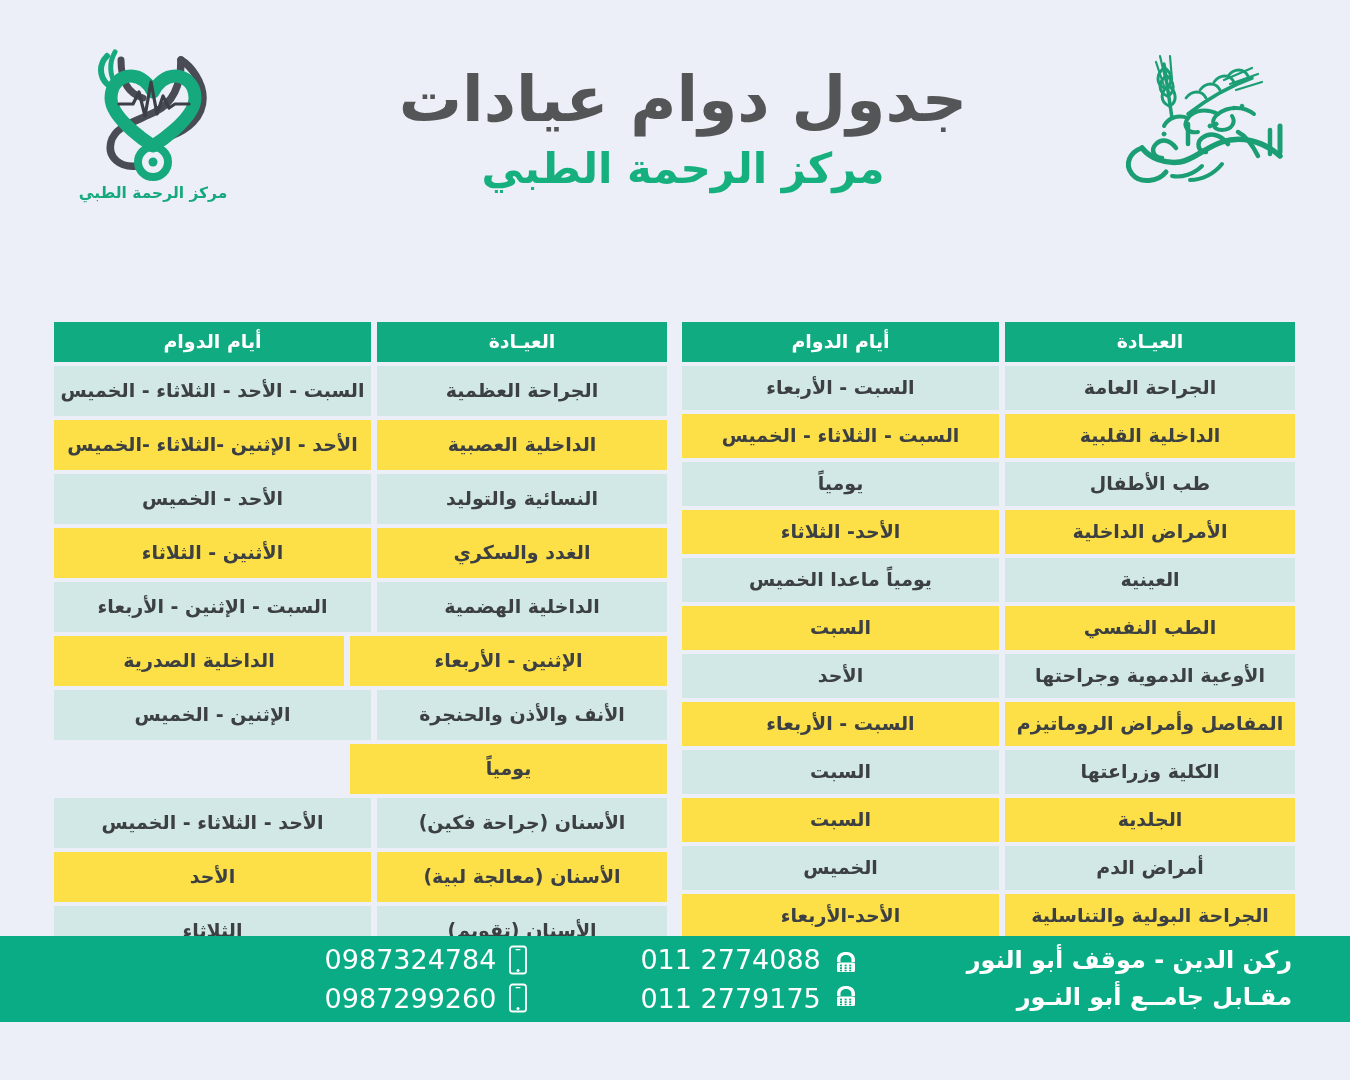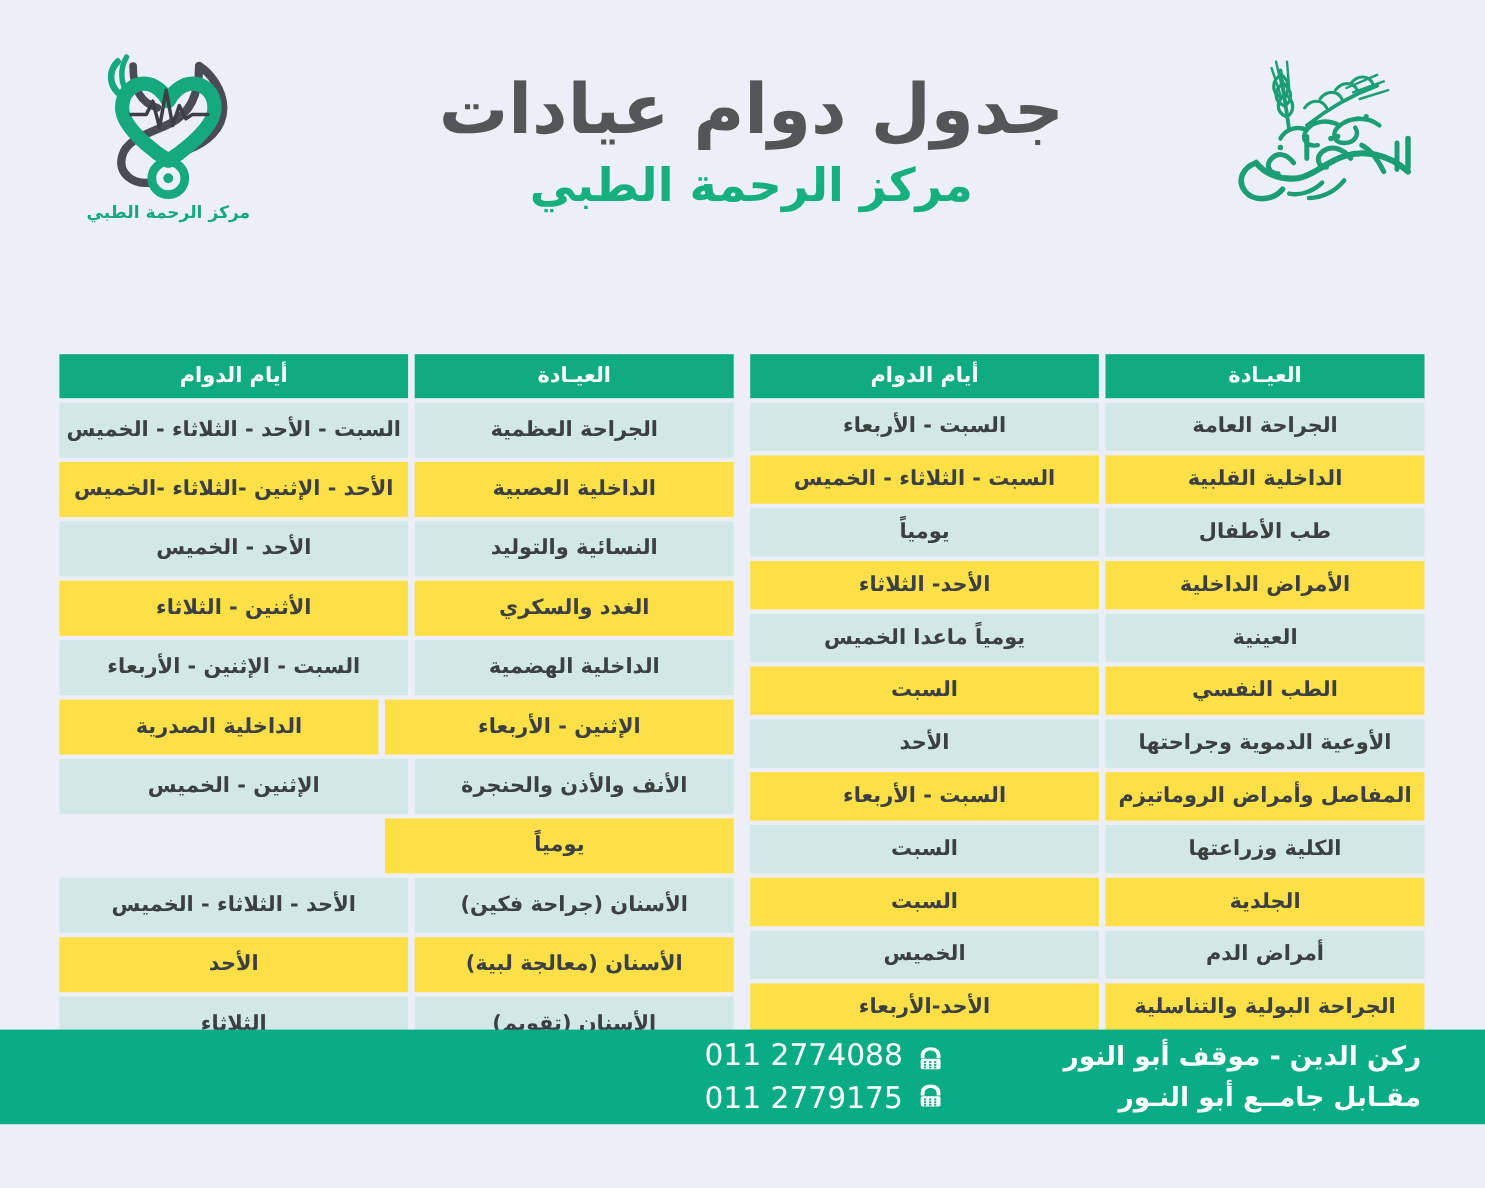--- a/index.html
+++ b/index.html
@@ -422,13 +422,35 @@
           </g>
         </svg>
       </span>
     </div>
     <div class="foot-nums">
       <span>011 2774088</span>
       <span>011 2779175</span>
     </div>
   </div>
 
+  <div class="foot-group gap-mob">
+    <div class="foot-icons">
+      <span>
+        <svg class="icon-svg" width="20" height="30" viewBox="0 0 20 30" aria-hidden="true">
+          <rect x="2" y="1.5" width="16" height="27" rx="2.6" fill="none" stroke="#FFFFFF" stroke-width="1.8"></rect>
+          <rect x="7.5" y="4" width="5" height="1.3" rx="0.6" fill="#FFFFFF"></rect>
+          <circle cx="10" cy="25.4" r="1.5" fill="#FFFFFF"></circle>
+        </svg>
+      </span>
+      <span>
+        <svg class="icon-svg" width="20" height="30" viewBox="0 0 20 30" aria-hidden="true">
+          <rect x="2" y="1.5" width="16" height="27" rx="2.6" fill="none" stroke="#FFFFFF" stroke-width="1.8"></rect>
+          <rect x="7.5" y="4" width="5" height="1.3" rx="0.6" fill="#FFFFFF"></rect>
+          <circle cx="10" cy="25.4" r="1.5" fill="#FFFFFF"></circle>
+        </svg>
+      </span>
+    </div>
+    <div class="foot-nums">
+      <span>0987324784</span>
+      <span>0987299260</span>
+    </div>
+  </div>
 </div>
 
 </body></html>

